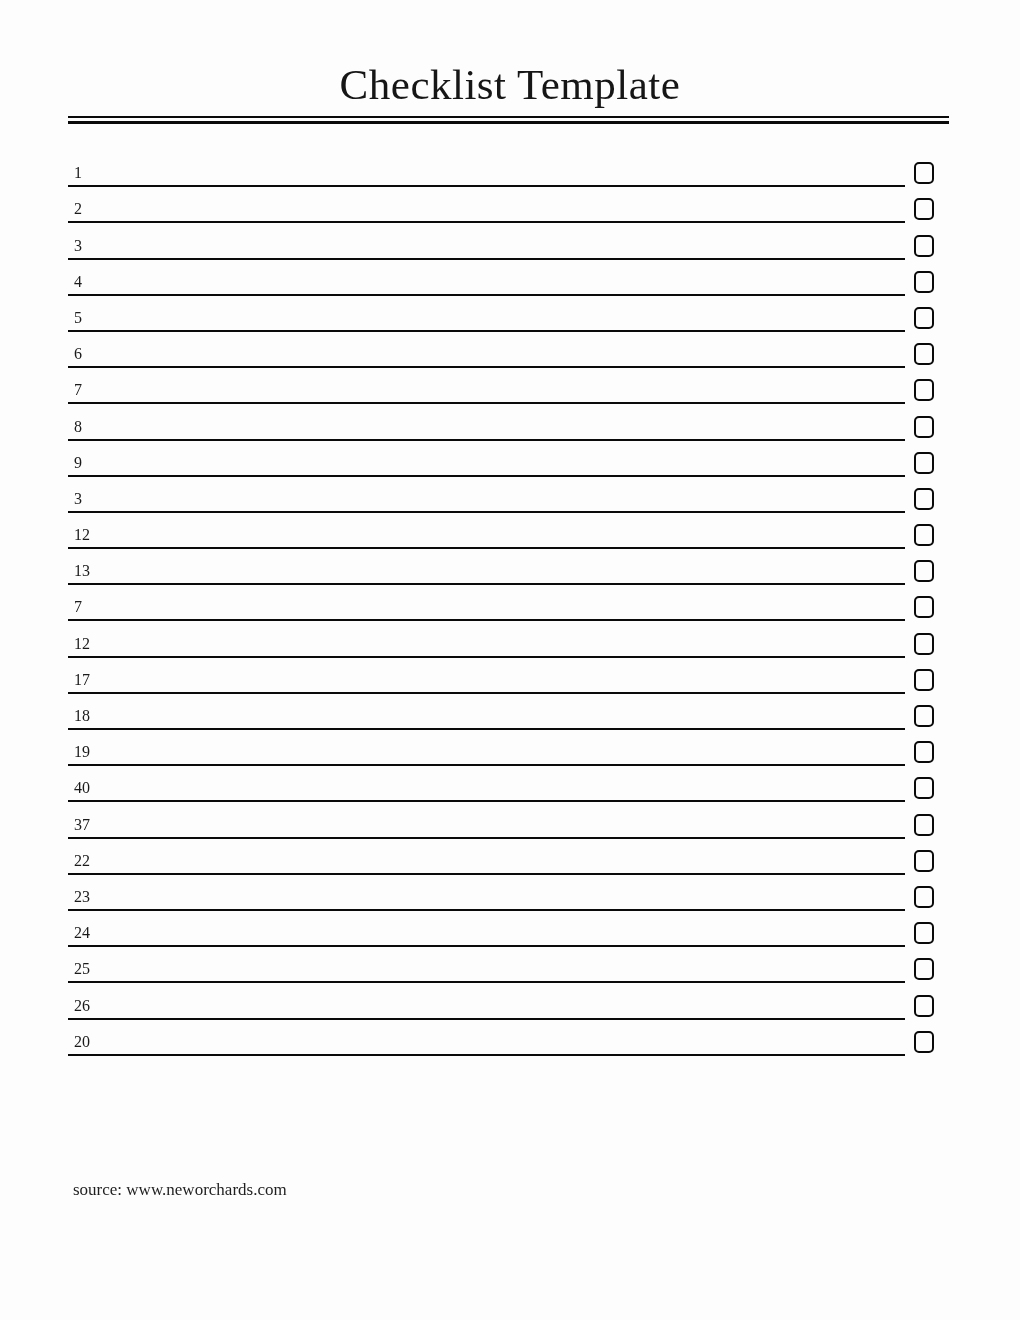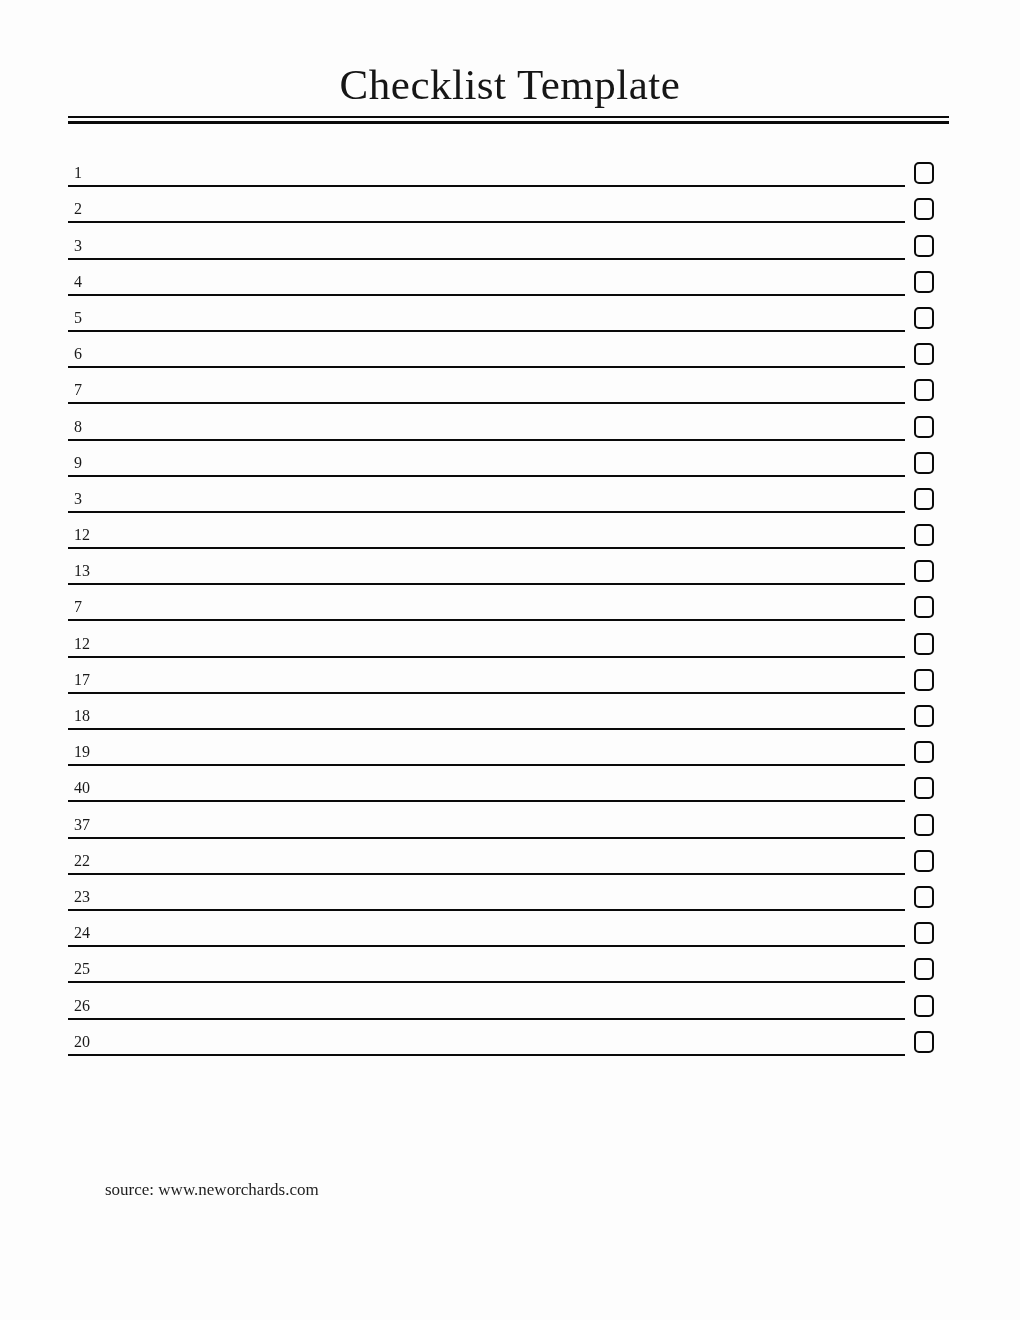--- a/index.html
+++ b/index.html
@@ -68,21 +68,20 @@
     border-radius: 5px;
     background: transparent;
     flex-shrink: 0;
   }
   .source {
     position: absolute;
     left: 73px;
     top: 1180px;
     font-size: 17px;
     color: #1f1f1f;
-    margin-left: 32px;
   }
 </style>
 </head>
 <body>
 
 <div class="page">
 
   <div class="title">Checklist Template</div>
 
   <div class="double-rule"></div>

